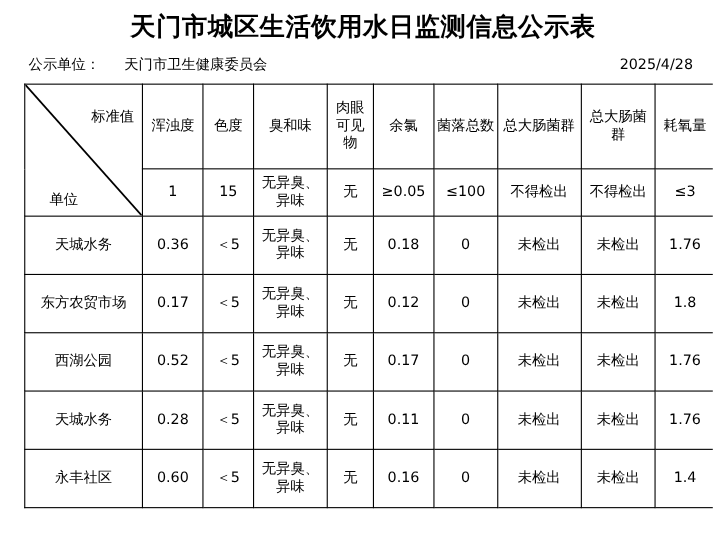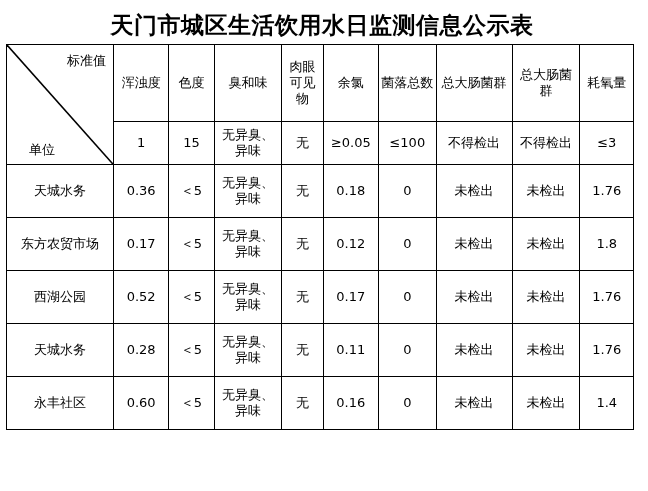--- a/index.html
+++ b/index.html
@@ -12,21 +12,21 @@
     background: #ffffff;
     font-family: "DejaVu Sans", "Liberation Sans", sans-serif;
     color: #000000;
     overflow: hidden;
   }
   .page {
     position: relative;
     width: 648px;
     height: 491px;
     box-sizing: border-box;
-    padding: 8px 10px 0 6px;
+    padding: 8px 10px 0 22px;
   }
   .title {
     text-align: center;
     font-size: 23px;
     font-weight: bold;
     letter-spacing: 0.5px;
     line-height: 30px;
     padding-top: 2px;
     padding-bottom: 4px;
     white-space: nowrap;
@@ -72,21 +72,21 @@
   .corner .diag {
     position: absolute;
     left: 0;
     top: 0;
     width: 100%;
     height: 100%;
   }
   .corner .t-right {
     position: absolute;
     right: 7px;
-    top: 8px;
+    top: 22px;
     font-size: 13px;
     white-space: nowrap;
   }
   .corner .t-left {
     position: absolute;
     left: 22px;
     bottom: 6px;
     font-size: 13px;
     white-space: nowrap;
   }
@@ -110,20 +110,25 @@
   .col-ecoli { width: 66px; }
   .col-oxygen { width: 52px; }
 </style>
 </head>
 <body>
 
 <div class="page">
 
   <div class="title">天门市城区生活饮用水日监测信息公示表</div>
 
+  <div class="subrow">
+    <span class="label">公示单位：</span>
+    <span class="unit">天门市卫生健康委员会</span>
+    <span class="date">2025/4/28</span>
+  </div>
 
   <table class="data">
     <colgroup>
       <col class="col-unit">
       <col class="col-turb">
       <col class="col-chroma">
       <col class="col-odor">
       <col class="col-visible">
       <col class="col-chlorine">
       <col class="col-colony">

